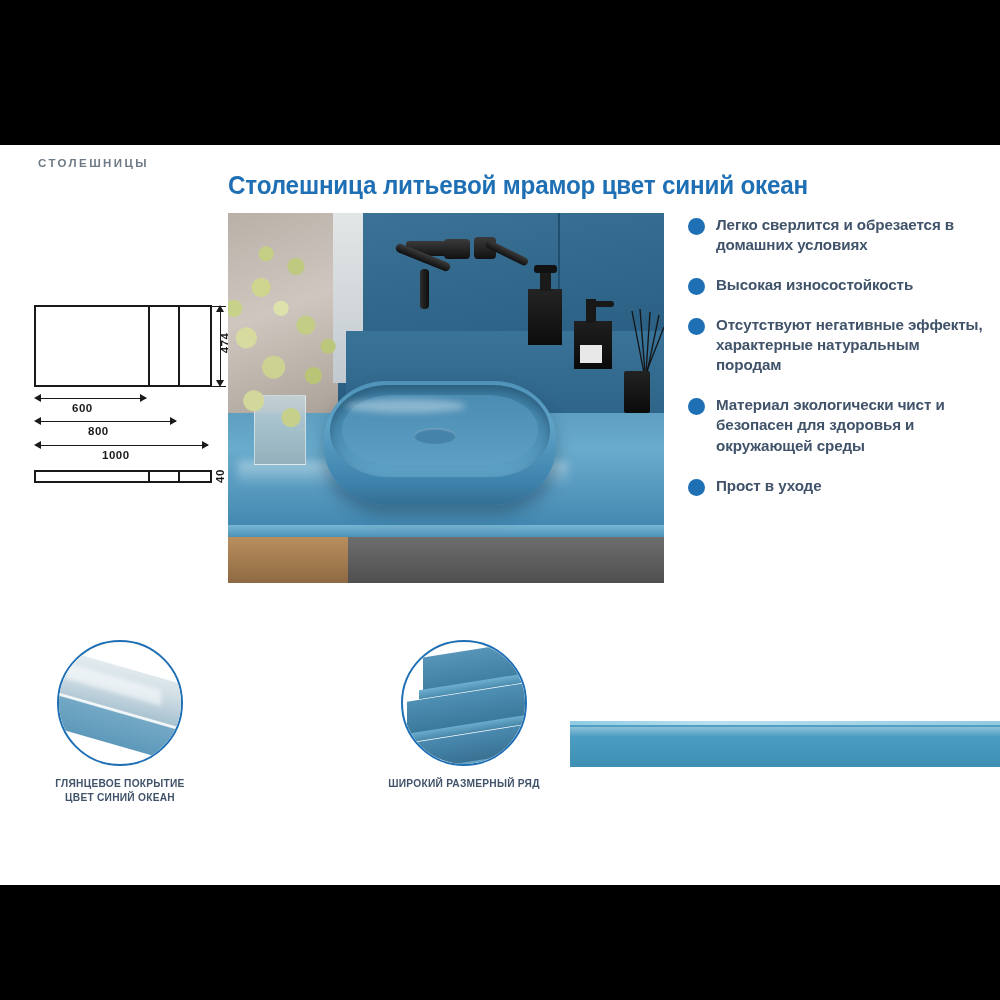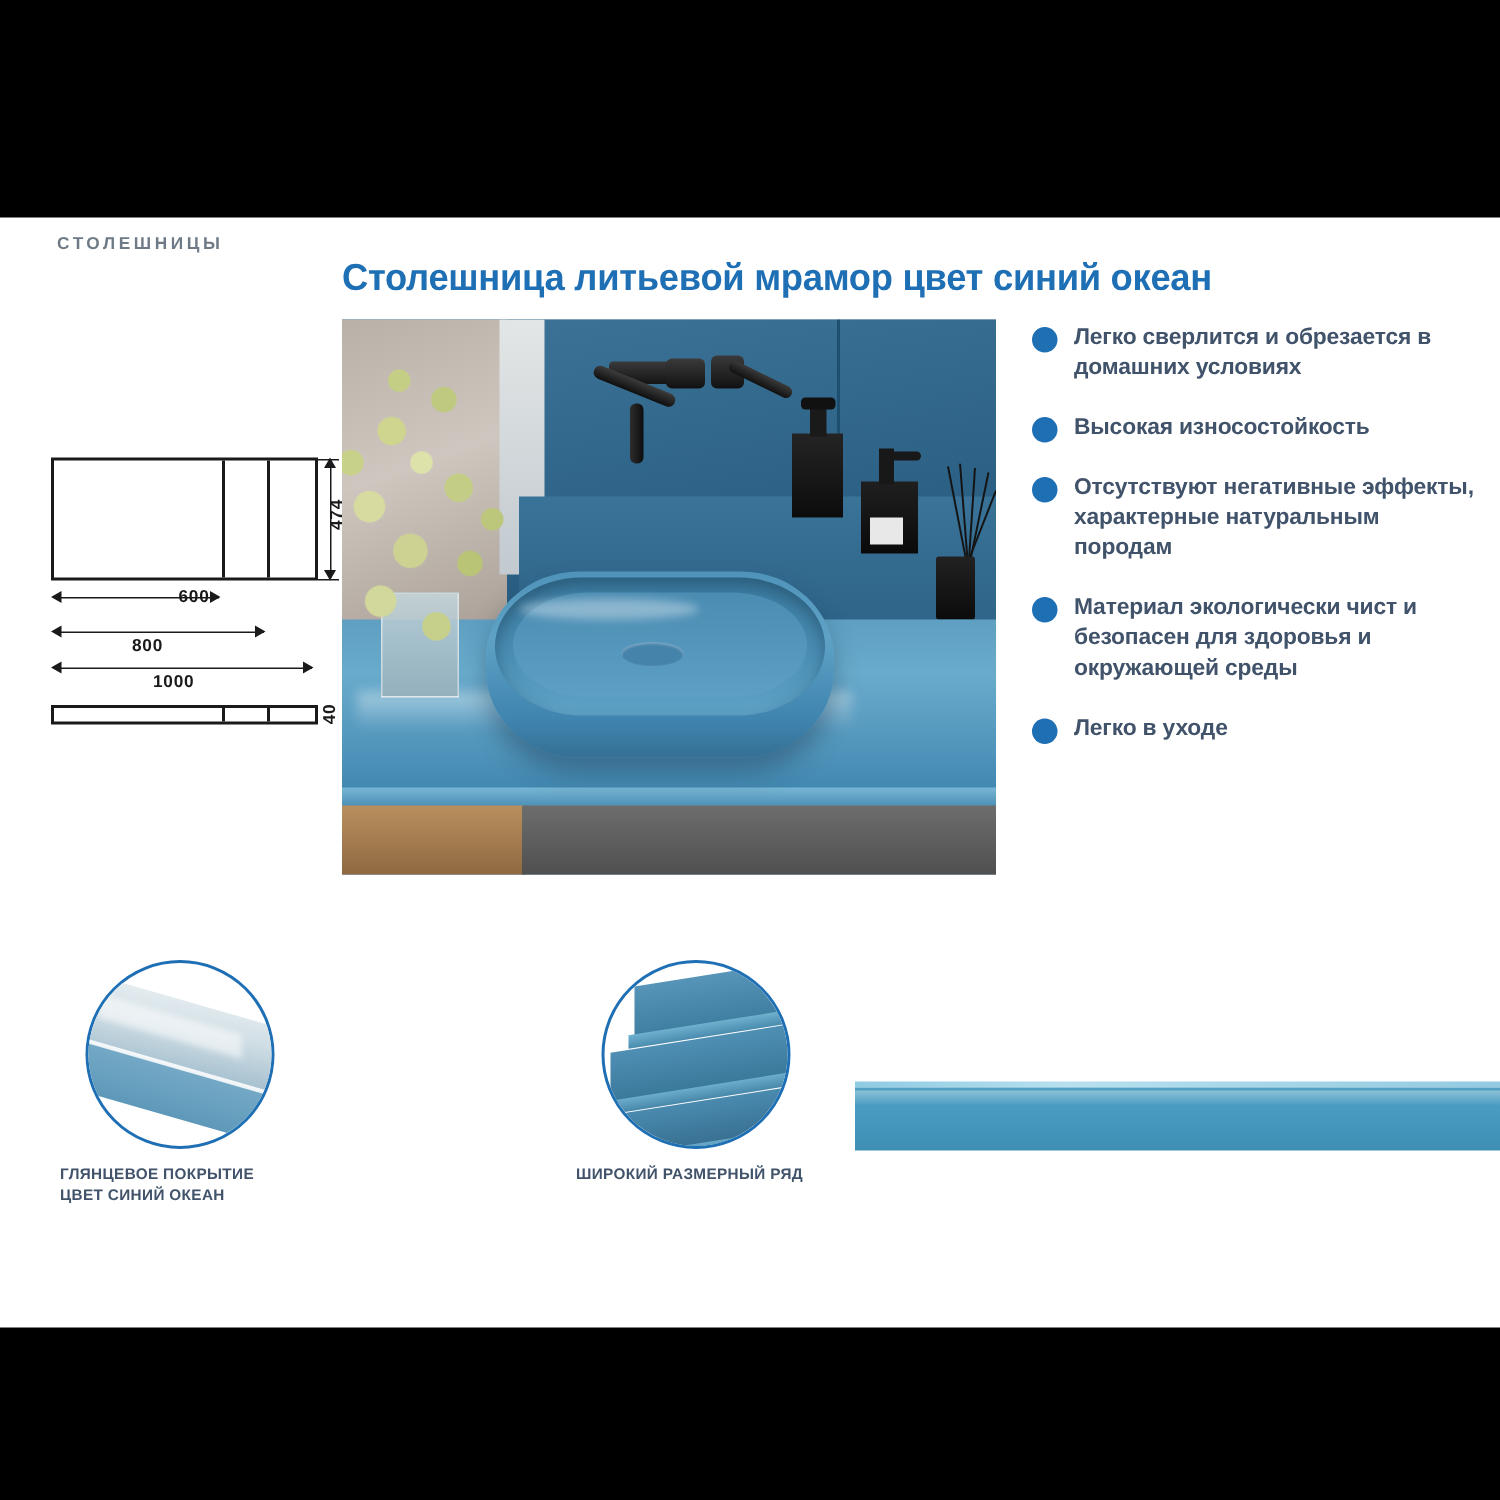--- a/index.html
+++ b/index.html
@@ -187,21 +187,21 @@
     flex:0 0 auto; width:17px; height:17px; border-radius:50%;
     background:#1f6fb5; margin-right:11px; margin-top:3px;
   }
   .bullet-text {
     font-size:15.2px; font-weight:700; color:#41536a; line-height:1.32;
     letter-spacing:-0.1px;
   }
 
   
   #features { position:absolute; left:40px; top:495px; width:520px; height:180px; }
-  .feature { position:absolute; width:160px; text-align:left; }
+  .feature { position:absolute; width:160px; text-align:center; }
   #feat-0 { left:0; }
   #feat-1 { left:172px; }
   #feat-2 { left:344px; }
   .feat-circle {
     width:126px; height:126px; border-radius:50%;
     border:2.5px solid #1f6fb5; margin:0 auto; position:relative;
     overflow:hidden; background:#fff;
   }
   .fc-inner { position:absolute; }
   .feat-caption {
@@ -307,21 +307,21 @@
       <div class="dim-vline" style="left:190px; top:12px; height:78px;"></div>
       <div class="dim-arrow u" style="left:186px; top:10px;"></div>
       <div class="dim-arrow d" style="left:186px; top:85px;"></div>
       <div class="dim-text-rot" style="left:178px; top:42px; width:34px; text-align:center;">474</div>
       <div class="dim-line" style="left:182px; top:11px; width:14px;"></div>
       <div class="dim-line" style="left:182px; top:91px; width:14px;"></div>
 
       <div class="dim-line" style="left:8px; top:103px; width:108px;"></div>
       <div class="dim-arrow l" style="left:4px; top:99px;"></div>
       <div class="dim-arrow r" style="left:110px; top:99px;"></div>
-      <div class="dim-text" style="left:42px; top:97px;margin-left:47px;">600</div>
+      <div class="dim-text" style="left:42px; top:107px;">600</div>
 
       <div class="dim-line" style="left:8px; top:126px; width:138px;"></div>
       <div class="dim-arrow l" style="left:4px; top:122px;"></div>
       <div class="dim-arrow r" style="left:140px; top:122px;"></div>
       <div class="dim-text" style="left:58px; top:130px;">800</div>
 
       <div class="dim-line" style="left:8px; top:150px; width:170px;"></div>
       <div class="dim-arrow l" style="left:4px; top:146px;"></div>
       <div class="dim-arrow r" style="left:172px; top:146px;"></div>
       <div class="dim-text" style="left:72px; top:154px;">1000</div>
@@ -394,21 +394,21 @@
       <div class="bullet">
         <div class="bullet-dot"></div>
         <div class="bullet-text">Отсутствуют негативные эффекты, характерные натуральным породам</div>
       </div>
       <div class="bullet">
         <div class="bullet-dot"></div>
         <div class="bullet-text">Материал экологически чист и безопасен для здоровья и окружающей среды</div>
       </div>
       <div class="bullet">
         <div class="bullet-dot"></div>
-        <div class="bullet-text">Легко в уходе</div>
+        <div class="bullet-text">Прост в уходе</div>
       </div>
     </div>
 
     <div id="features">
 
       <div class="feature" id="feat-0">
         <div class="feat-circle">
           <div class="fc-inner" id="c1-top"></div>
           <div class="fc-inner" id="c1-gloss"></div>
           <div class="fc-inner" id="c1-edge"></div>

